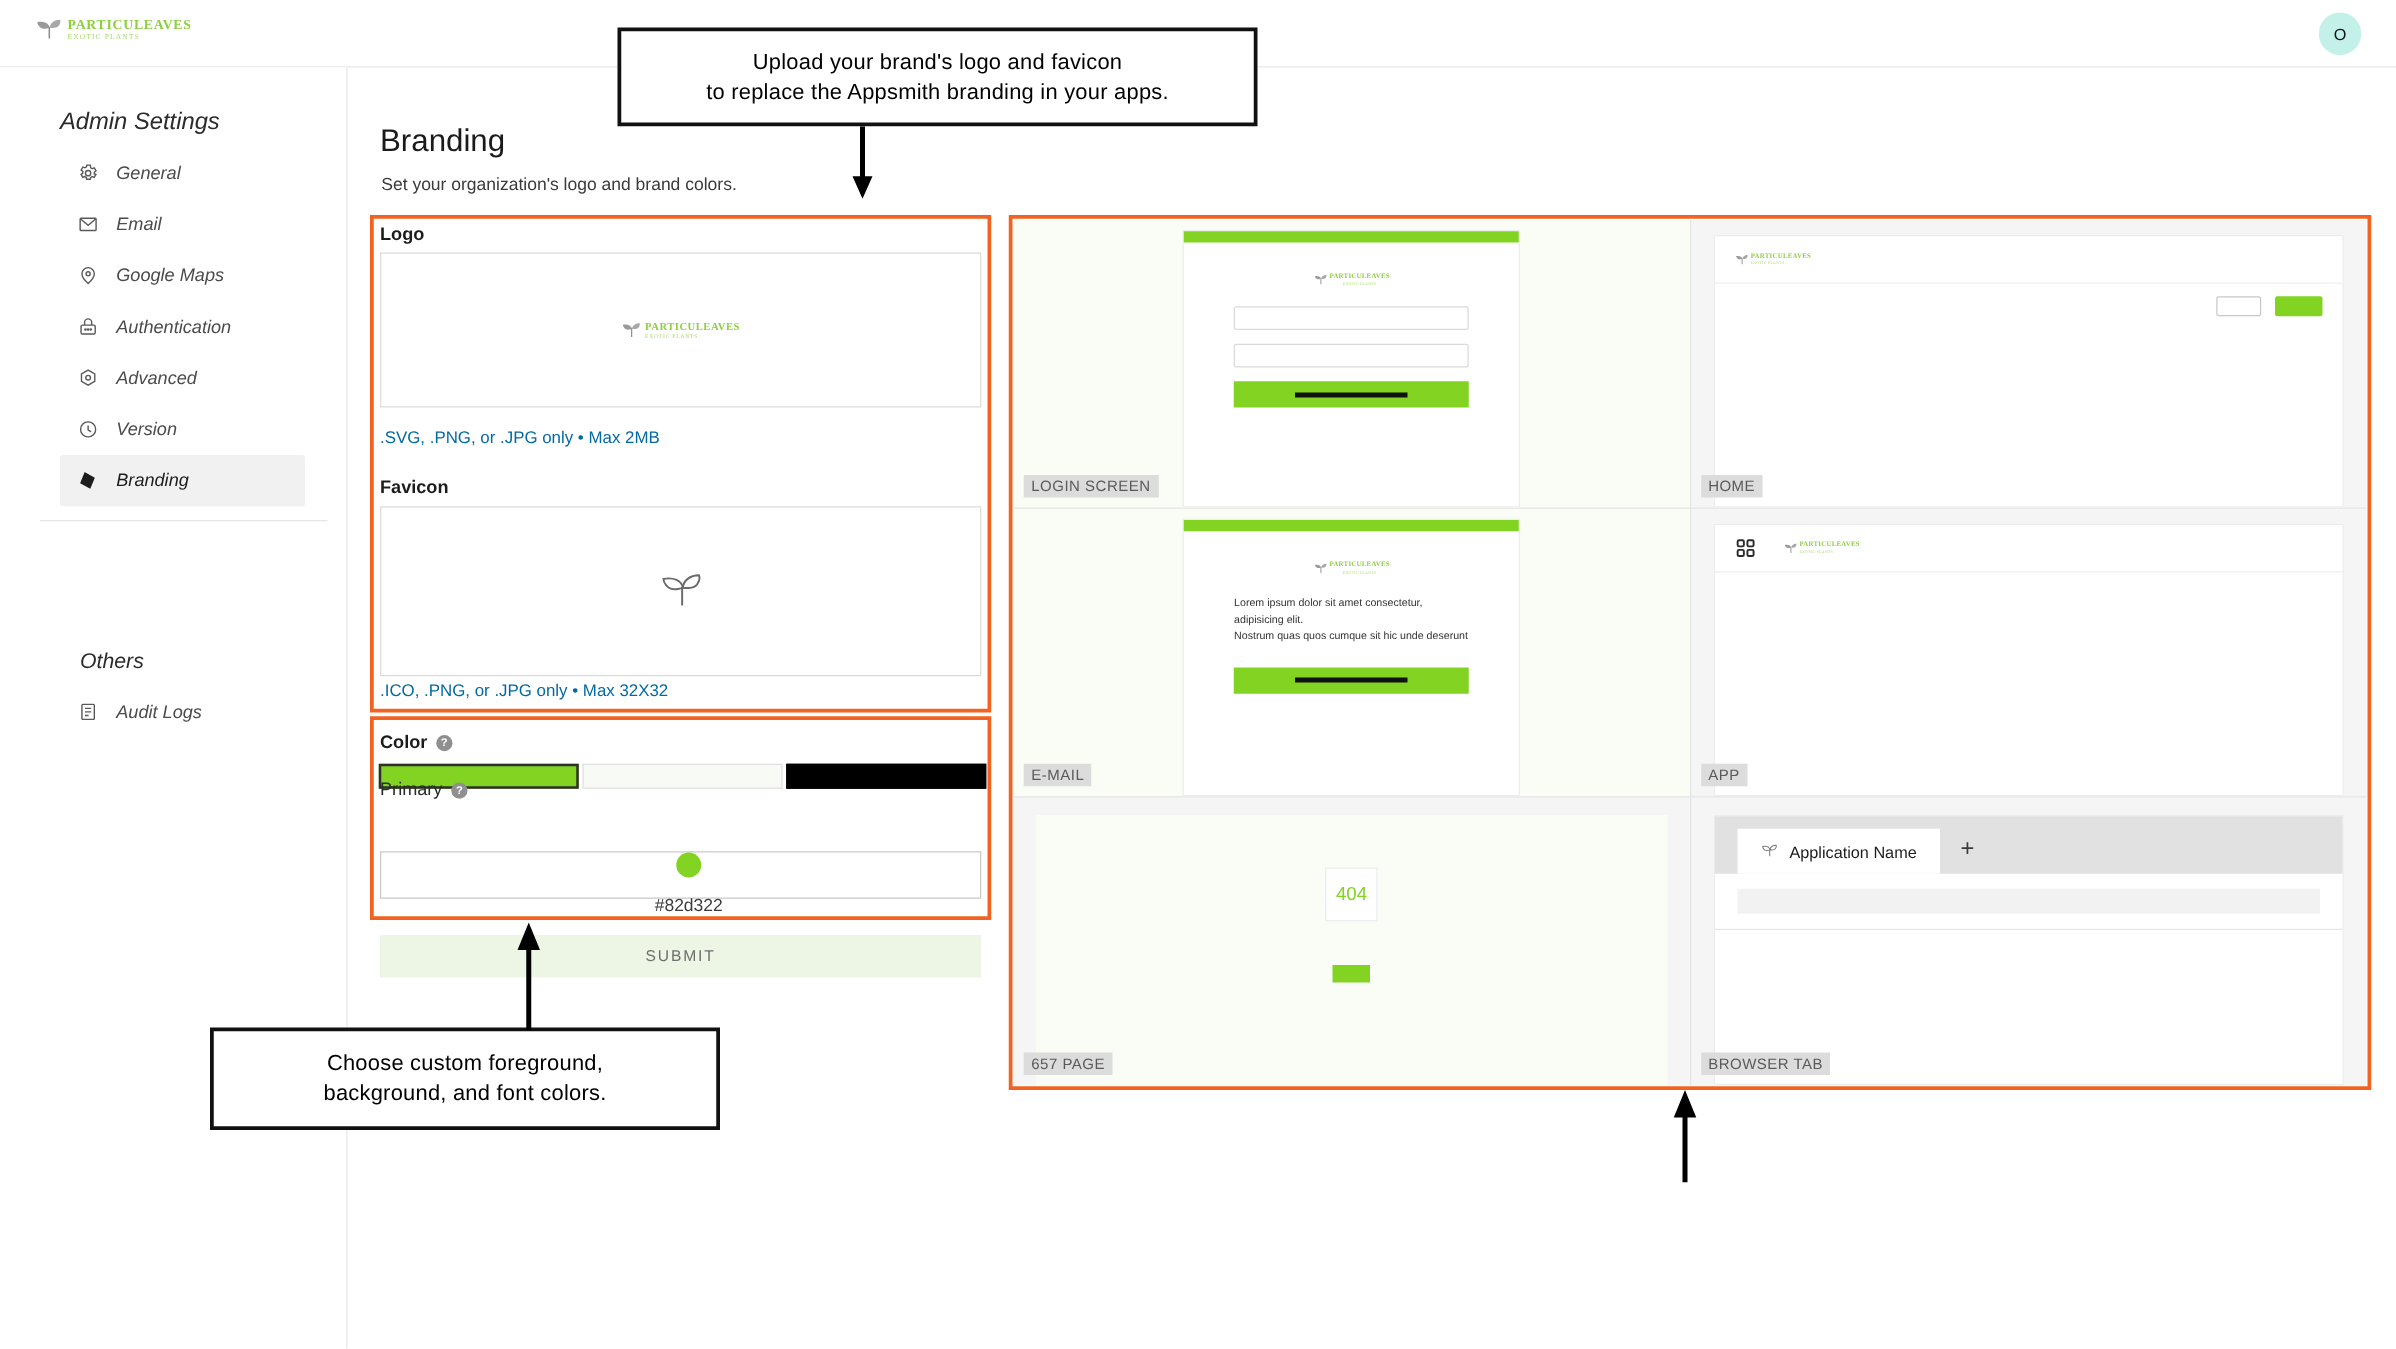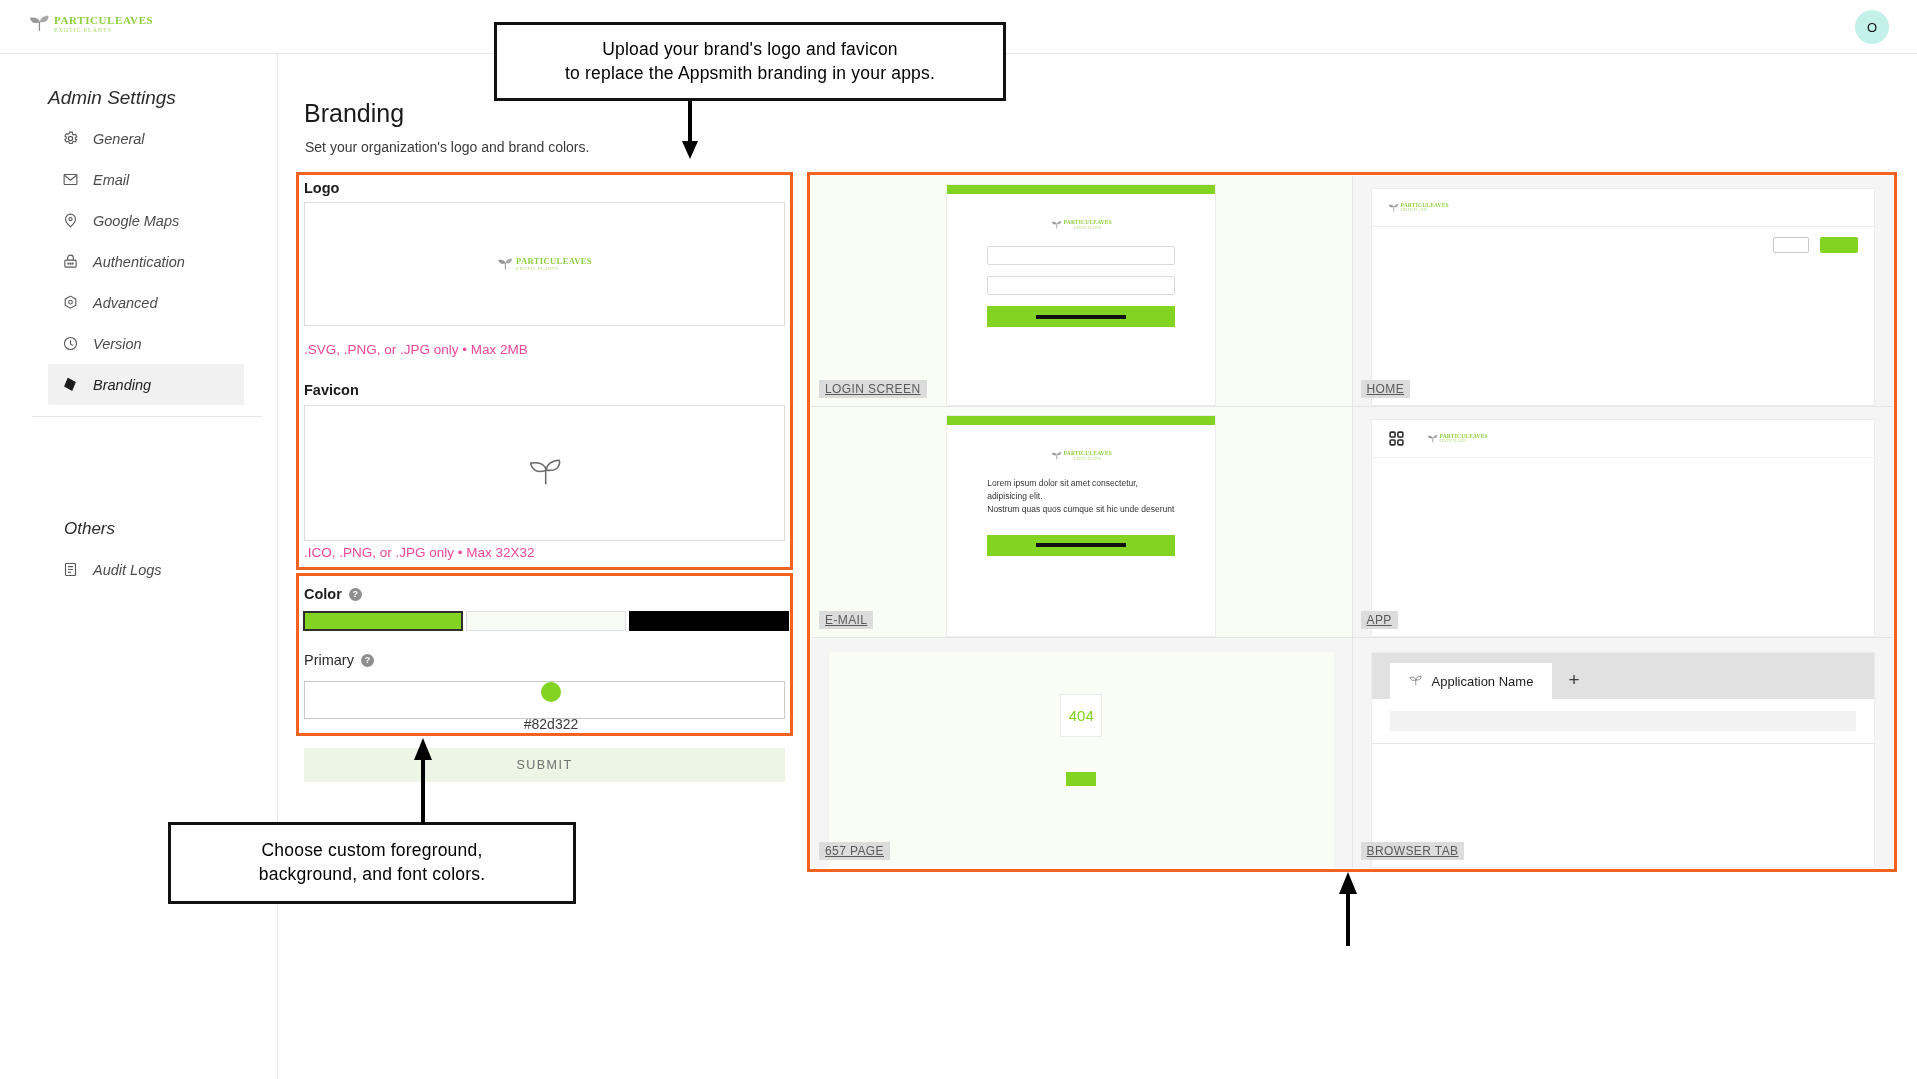--- a/index.html
+++ b/index.html
@@ -80,21 +80,21 @@
   
   .hl-box { position: absolute; border: 3px solid #f26322; }
   .upload-hl { left: 296px; top: 172px; width: 497px; height: 398px; }
   .color-hl  { left: 296px; top: 573px; width: 497px; height: 163px; }
 
   .field-label { font-size: 14.5px; color: #1c1c1c; font-weight: 700; }
   .drop-zone {
     border: 1px solid #dcdcdc; background: #fff;
     display: flex; align-items: center; justify-content: center;
   }
-  .hint { font-size: 13.5px; color: #ec4899; }
+  .hint { font-size: 13.5px; color: #0369a1; }
 
   .logo-label  { position: absolute; left: 304px; top: 180px; }
   .logo-drop   { position: absolute; left: 304px; top: 202px; width: 481px; height: 124px; }
   .logo-hint   { position: absolute; left: 304px; top: 342px; }
   .fav-label   { position: absolute; left: 304px; top: 382px; }
   .fav-drop    { position: absolute; left: 304px; top: 405px; width: 481px; height: 136px; }
   .fav-hint    { position: absolute; left: 304px; top: 545px; }
 
   .drop-logo { display: flex; align-items: center; gap: 3px; }
   .drop-logo .leaf-mark { width: 16px; height: 15px; }
@@ -105,21 +105,21 @@
   .help-dot {
     width: 13px; height: 13px; border-radius: 50%; background: #8f8f8f;
     color: #fff; font-size: 9px; font-weight: 700;
     display: flex; align-items: center; justify-content: center;
     font-family: "Liberation Sans", sans-serif;
   }
   .swatch-row { position: absolute; left: 303px; top: 611px; display: flex; gap: 3px; }
   .swatch { width: 160px; height: 20px; border: 1px solid #e0e0e0; cursor: pointer; }
   .swatch.selected { border: 2px solid #2f2f2f; }
 
-  .primary-label { position: absolute; left: 304px; top: 652px; display: flex; align-items: center; gap: 7px; }
+  .primary-label { position: absolute; left: 304px; top: 624px; display: flex; align-items: center; gap: 7px; }
   .primary-label .lbl { font-size: 14.5px; color: #2b2b2b; }
   .primary-input {
     position: absolute; left: 304px; top: 681px; width: 481px; height: 38px;
     border: 1px solid #c9c9c9; background: #fff;
     display: flex; align-items: center; gap: 14px; padding-left: 13px;
     cursor: text;
     flex-direction: column;
   }
   .color-dot { width: 20px; height: 20px; border-radius: 50%; flex: none; }
   .color-value { font-size: 14px; color: #3c3c3c; }
@@ -138,21 +138,21 @@
   }
   .preview-grid {
     position: absolute; left: 811px; top: 176px; width: 1082px; height: 692px;
     display: grid; grid-template-columns: 1fr 1fr; grid-template-rows: 1fr 1fr 1fr;
     gap: 1px; background: #e5e5e5;
   }
   .pv { position: relative; background: #f5f5f5; overflow: hidden; }
   .pv-tag {
     position: absolute; left: 8px; bottom: 8px; z-index: 5;
     background: #dcdcdc; color: #5a5a5a;
-    font-size: 12px; letter-spacing: .4px; padding: 2px 6px; text-decoration: underline;
+    font-size: 12px; letter-spacing: .4px; padding: 2px 6px;
   }
 
   
   .pv-bg-tint { position: absolute; inset: 0; background: #fafdf6; }
   .card {
     position: absolute; left: 50%; transform: translateX(-50%); top: 8px;
     width: 270px; bottom: 0; background: #fff; border: 1px solid #ececec;
   }
   .card-top { height: 9px; }
   .card-body { padding: 22px 40px 0; text-align: center; }

